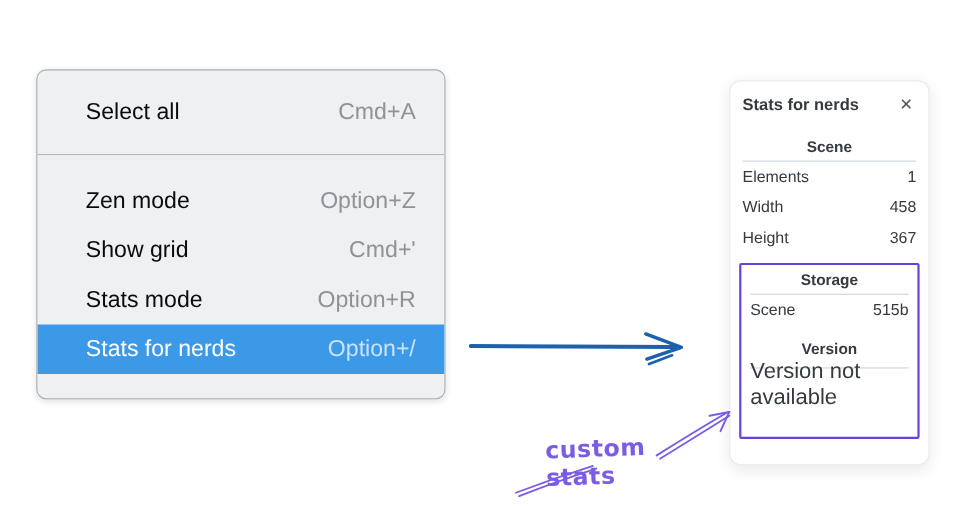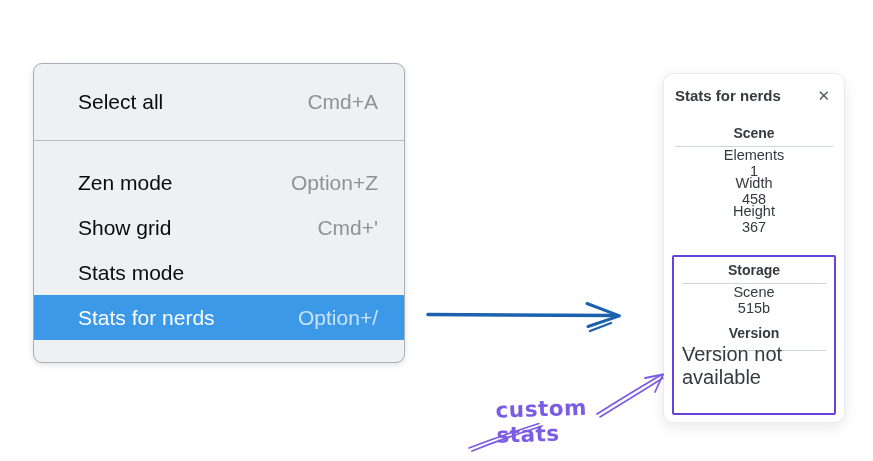--- a/index.html
+++ b/index.html
@@ -36,24 +36,24 @@
     box-sizing:border-box;padding:13px 11px 8px;color:#343a40;font-size:14px;
   }
   .panel-header{display:flex;align-items:center;justify-content:space-between;}
   .panel-title{font-weight:bold;font-size:15px;color:#343a40;}
   .close-icon{font-size:15px;color:#51575d;cursor:pointer;line-height:1;padding:1px 3px;}
   .sec-title{font-weight:bold;font-size:14px;text-align:center;color:#343a40;}
   .sec-title.scene{margin-top:21px;}
   .sec-divider{border-top:1px solid #ced4da;margin-top:5px;}
   .stat-row{
     height:28px;display:flex;align-items:center;justify-content:space-between;
-    font-size:14.5px;color:#343a40;flex-direction:column;
+    font-size:14.5px;color:#343a40;
   }
   .custom-box{
-    margin:24px -3px 0;border:2px solid #6741d9;border-radius:2px;
+    margin:8px -3px 0;border:2px solid #6741d9;border-radius:2px;
     padding:0 8px 4px;height:160px;box-sizing:border-box;
   }
   .custom-box .sec-title.storage{margin-top:5px;}
   .custom-box .sec-title.version{margin-top:13px;}
   .custom-box .sec-divider{margin-top:5px;}
   .custom-box .sec-divider.version-div{margin-top:9px;}
   .note-row{height:30px;display:flex;align-items:center;font-size:20px;color:#343a40;}
 
   
   .arrow-svg{position:absolute;pointer-events:none;}
@@ -78,20 +78,21 @@
     <div class="menu-item">
       <span>Zen mode</span>
       <span class="mi-shortcut">Option+Z</span>
     </div>
     <div class="menu-item">
       <span>Show grid</span>
       <span class="mi-shortcut">Cmd+'</span>
     </div>
     <div class="menu-item">
       <span>Stats mode</span>
+      <span class="mi-shortcut">Option+R</span>
     </div>
     <div class="menu-item highlighted">
       <span>Stats for nerds</span>
       <span class="mi-shortcut">Option+/</span>
     </div>
   </div>
 </div>
 
 <svg class="arrow-svg" style="left:424px;top:293px;" width="204" height="48" viewBox="0 0 204 48">
   <g fill="none" stroke="#1b61ae" stroke-linecap="round" stroke-linejoin="round">

